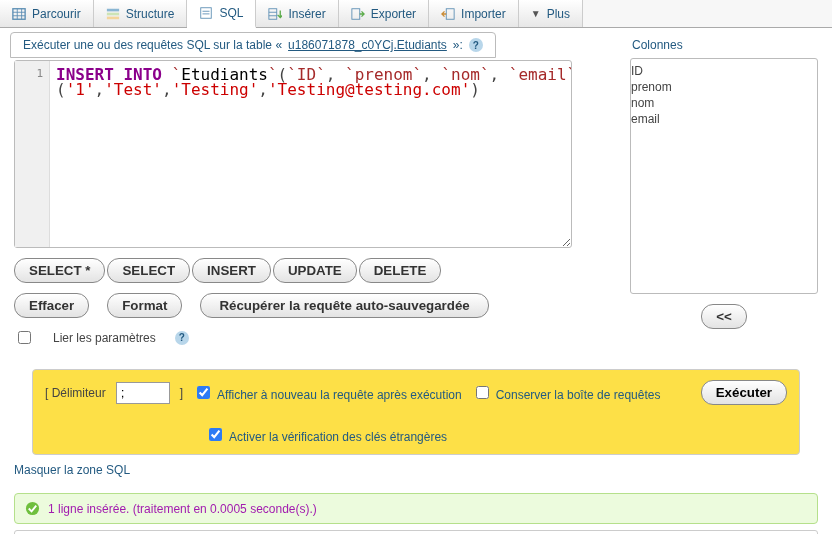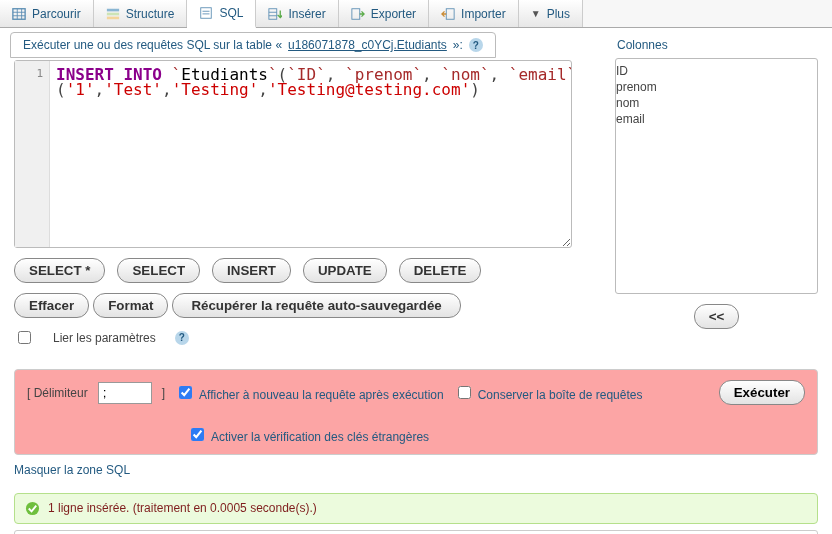--- a/index.html
+++ b/index.html
@@ -13,39 +13,39 @@
 .left{flex:1;position:relative}
 .tabhead{position:absolute;top:-6px;left:-4px;background:#fff;border:1px solid #bbb;border-radius:4px 4px 0 0;padding:5px 12px;display:flex;align-items:center;gap:6px;color:#235a81;z-index:2}
 .help{width:14px;height:14px;border-radius:50%;background:#b8d6ea;color:#235a81;font-size:10px;display:inline-flex;align-items:center;justify-content:center;font-weight:bold}
 .editwrap{display:flex;border:1px solid #bbb;border-radius:3px;background:#fff;margin-top:22px;width:556px}
 .gutter{width:28px;background:#f0f0f0;color:#888;text-align:right;padding:6px 6px 0 0;font-family:monospace;font-size:11px;user-select:none;border-right:1px solid #ddd}
 .editor{flex:1;height:174px;padding:6px;font-family:Consolas,monospace;font-size:16px;line-height:15px;resize:both;white-space:pre;overflow:auto}
 .kw{color:#8b008b;font-weight:bold}
 .id{color:#000}
 .bt{color:#a52a2a}
 .str{color:#c00}
-.right{width:203px}
+.right{width:188px}
 .colhead{color:#235a81;padding:0 0 6px 2px}
 .colbox{height:226px;border:1px solid #bbb;border-radius:3px;padding:4px 0;background:#fff;overflow-y:scroll}
 .col-item{line-height:16px;cursor:pointer}
-.btnbar{display:flex;gap:12px;margin-top:10px}
-.btnbar2{display:flex;gap:4px;margin-top:10px;align-items:center}
+.btnbar{display:flex;gap:2px;margin-top:10px}
+.btnbar2{display:flex;gap:18px;margin-top:10px;align-items:center}
 button.act{background:linear-gradient(#fff,#e3e3e3);border:1px solid #888;border-radius:12px;padding:4px 14px;font-weight:bold;color:#333;cursor:pointer}
 button.act.wide{padding:4px 18px}
 .bindrow{margin-top:10px;display:flex;align-items:center;gap:19px;color:#444}
 .colcenter{display:flex;justify-content:center;margin-top:10px}
-.opts{background:#fca5a5;border:1px solid #ccc;border-radius:4px;padding:10px 12px;margin:8px 14px;display:flex;align-items:center;gap:10px;flex-wrap:wrap}
+.opts{background:#fde047;border:1px solid #ccc;border-radius:4px;padding:10px 12px;margin:8px 32px;display:flex;align-items:center;gap:10px;flex-wrap:wrap}
 .delim-lab{color:#444}
 .delim-in{width:44px;height:20px;border:1px solid #999;padding:0 4px}
 .chk{display:flex;align-items:flex-end;gap:4px;color:#235a81}
 .chk input{accent-color:#2d7bf4}
 .spacer{flex:1}
 .exec{background:linear-gradient(#fff,#e3e3e3);border:1px solid #888;border-radius:12px;padding:4px 14px;font-weight:bold;cursor:pointer}
 .hide-sql{color:#235a81;padding:0 14px 10px;cursor:pointer}
-.success{margin:6px 14px;border:1px solid #b5e08b;background:#ecfbdd;border-radius:4px;padding:7px 10px;display:flex;align-items:flex-start;gap:8px;color:#7f1d1d}
+.success{margin:6px 14px;border:1px solid #b5e08b;background:#ecfbdd;border-radius:4px;padding:7px 10px;display:flex;align-items:center;gap:8px;color:#a21caf}
 .ok{width:15px;height:15px}
 .sqlout{margin:6px 14px;border:1px solid #ccc;border-radius:3px;padding:8px 10px;font-family:Consolas,monospace;font-size:11px;background:#fff}
 svg{display:block}
 </style>
 </head>
 <body>
 
 <div class="tabs">
   <div class="tab">
     <svg class="ico" viewBox="0 0 16 16">

